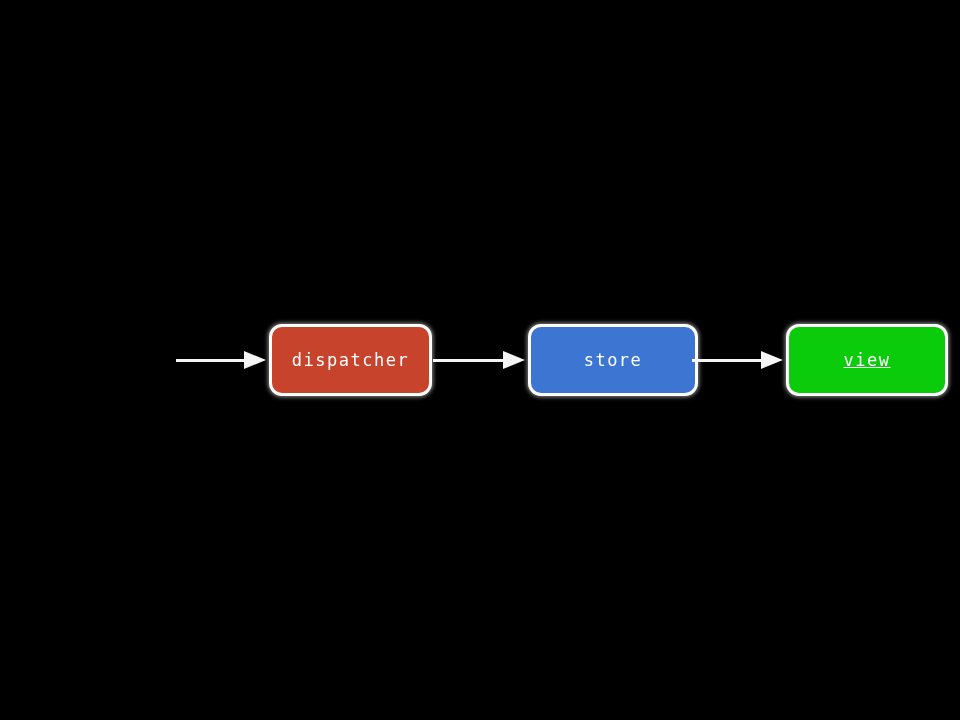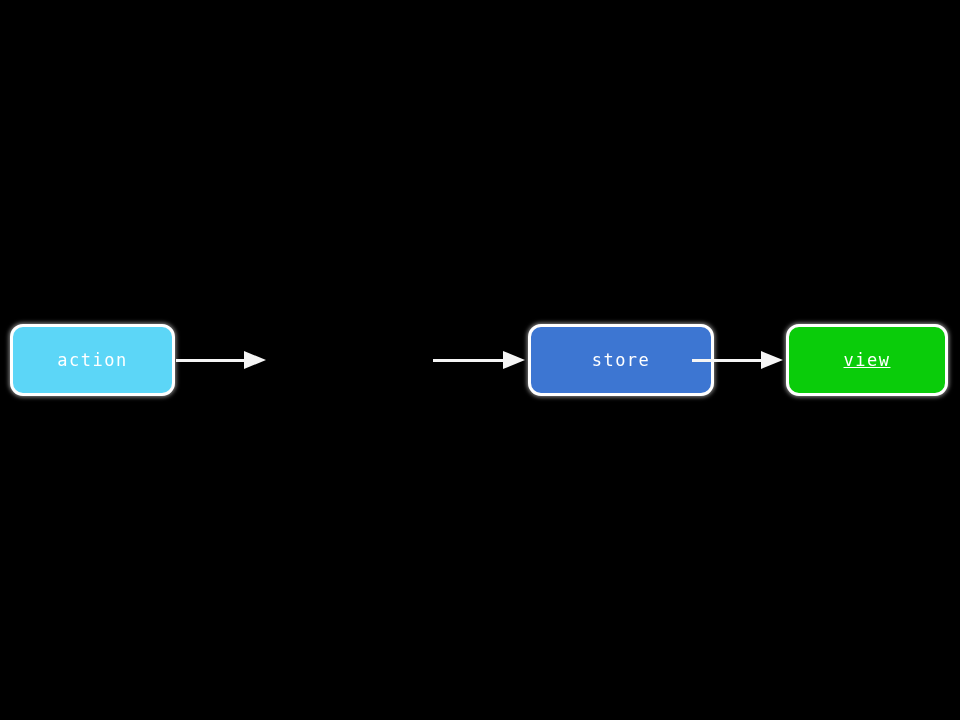--- a/index.html
+++ b/index.html
@@ -25,21 +25,21 @@
     box-shadow: 0 0 4px 1px rgba(255,255,255,0.55);
     display: flex;
     align-items: center;
     justify-content: center;
     color: #ffffff;
     font-size: 17px;
     letter-spacing: 1.5px;
   }
   #node-action     { left: 10px;  width: 165px; }
   #node-dispatcher { left: 269px; width: 163px; }
-  #node-store      { left: 528px; width: 186px; }
+  #node-store      { left: 528px; width: 170px; }
   #node-view       { left: 786px; width: 162px; text-decoration: underline; }
 
   .edge {
     position: absolute;
     top: 349px;
     height: 22px;
     display: flex;
     align-items: center;
   }
   #edge-1 { left: 176px; width: 90px; }
@@ -58,29 +58,29 @@
     border-left-width: 22px;
     border-left-style: solid;
   }
   .node .label { pointer-events: none; }
 </style>
 </head>
 <body>
 
 <div id="canvas">
 
-  <div class="node" id="node-action" style="background-color: rgb(92, 214, 247);">
-    <span class="label">action</span>
-  </div>
 
   <div class="edge" id="edge-1">
     <div class="shaft" style="background-color: rgb(245, 245, 245);"></div>
     <div class="head" style="border-left-color: rgb(245, 245, 245);"></div>
   </div>
 
+  <div class="node" id="node-dispatcher" style="background-color: rgb(200, 67, 43);">
+    <span class="label">dispatcher</span>
+  </div>
 
   <div class="edge" id="edge-2">
     <div class="shaft" style="background-color: rgb(245, 245, 245);"></div>
     <div class="head" style="border-left-color: rgb(245, 245, 245);"></div>
   </div>
 
   <div class="node" id="node-store" style="background-color: rgb(61, 118, 210);">
     <span class="label">store</span>
   </div>
 

